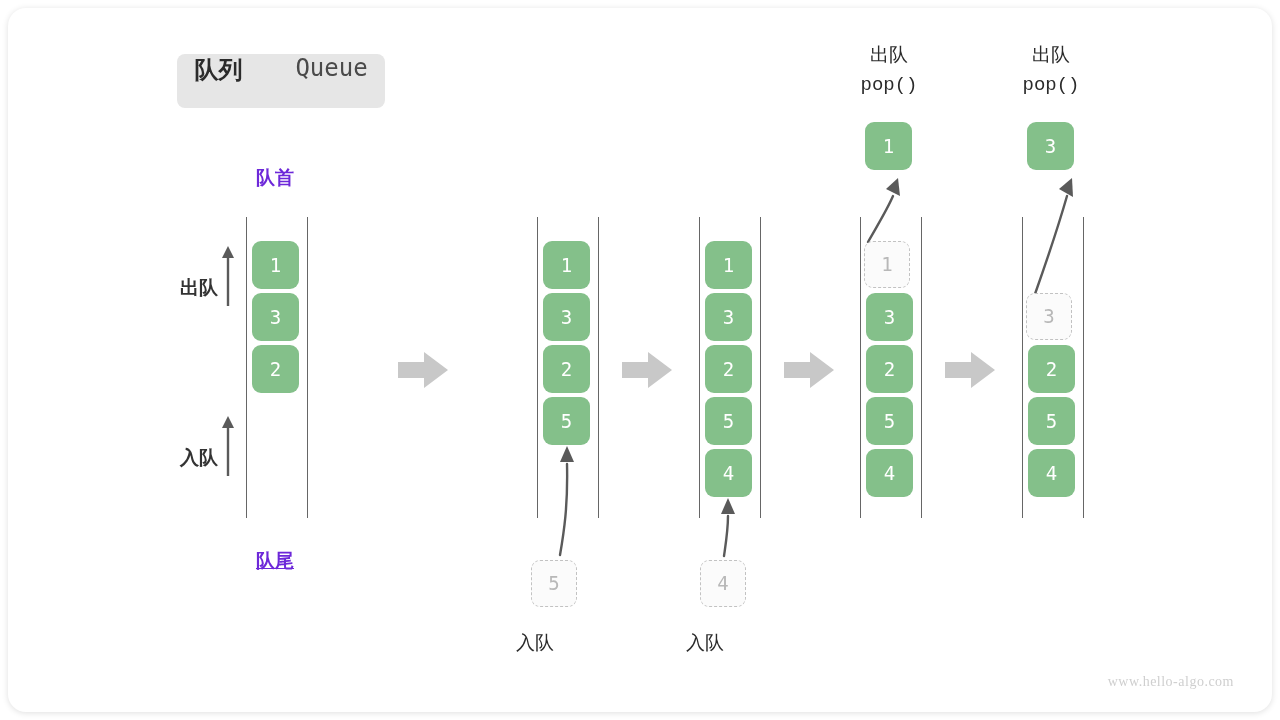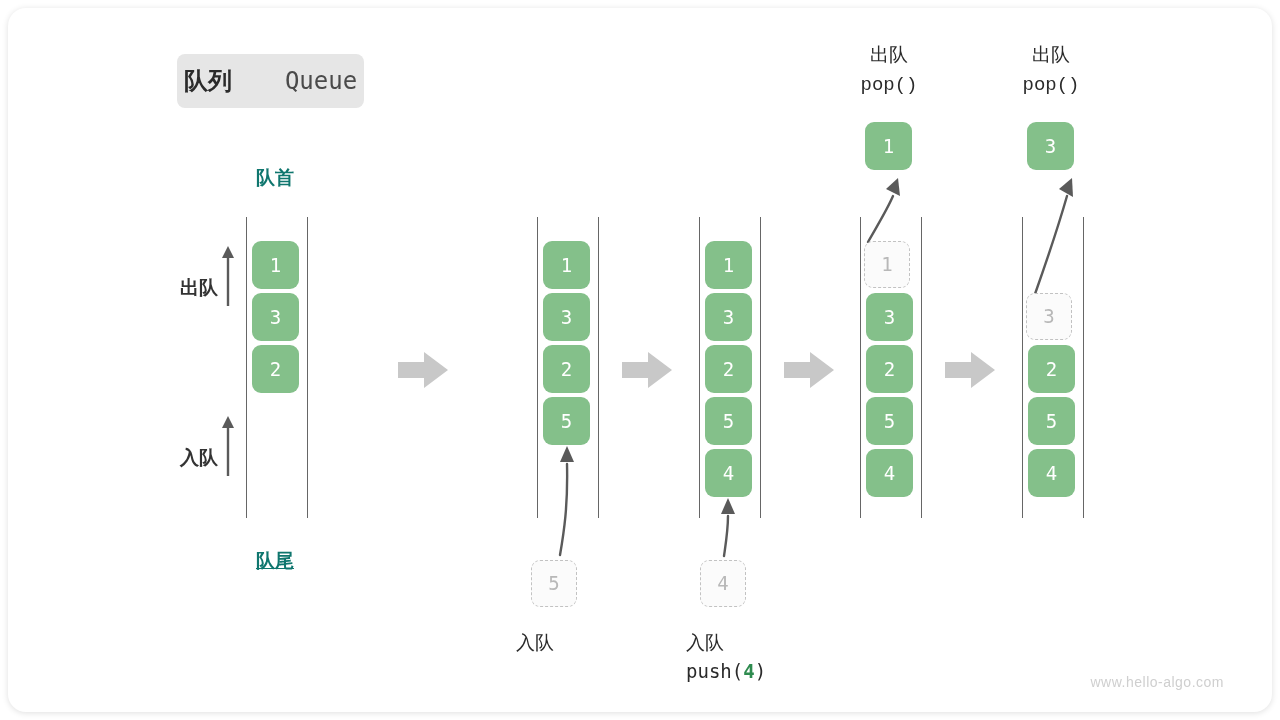--- a/index.html
+++ b/index.html
@@ -11,31 +11,31 @@
   }
   #card{
     position:absolute;left:8px;top:8px;width:1264px;height:704px;
     background:#ffffff;border-radius:18px;
     box-shadow:0 1px 6px rgba(0,0,0,.13);
   }
   .abs{position:absolute;}
 
   
   #title-chip{
-    left:169px;top:46px;width:187px;height:54px;
+    left:169px;top:46px;width:208px;height:54px;
     background:#e6e6e6;border-radius:8px;
-    display:flex;align-items:center;justify-content:center;gap:13px;
+    display:flex;align-items:flex-start;justify-content:center;gap:13px;
   }
   #title-chip .cn{font-size:24px;font-weight:bold;color:#2b2b2b;}
   #title-chip .en{font-size:24px;color:#4a4a4a;
     font-family:"DejaVu Sans Mono","Liberation Mono",monospace;margin-left:40px;}
 
   
   .head-label{
-    font-size:19px;font-weight:bold;color:#0f766e;
+    font-size:19px;font-weight:bold;color:#6d28d9;
     text-align:center;width:120px;
   }
 
   
   .side-label{
     font-size:19px;font-weight:bold;color:#333;
     text-align:right;width:70px;
   }
 
   
@@ -64,22 +64,22 @@
   .caption .val{color:#2e8b4f;font-weight:bold;}
 
   
   .pop-head{
     font-size:19px;color:#2b2b2b;text-align:center;width:130px;line-height:1.6;
   }
   .pop-head .mono{font-family:Liberation Mono, monospace;}
 
   
   #watermark{
-    right:48px;bottom:22px;font-size:14px;color:#cfcfcf;
-    font-family:Liberation Sans, sans-serif;
+    right:38px;bottom:22px;font-size:14px;color:#cfcfcf;
+    font-family:Liberation Serif, serif;
     letter-spacing:.5px;
   }
   svg{overflow:visible;}
 </style>
 </head>
 <body>
 
 <div id="card">
 
   <div class="abs" id="title-chip">
@@ -147,21 +147,20 @@
 
   <svg class="abs" style="left:690px;top:486px;" width="60" height="64">
     <path d="M26 62 C 28 48, 30 36, 30 22" stroke="#5a5a5a" stroke-width="2.4" fill="none" stroke-linecap="round"></path>
     <path d="M30 4 L37 20 L23 20 Z" fill="#5a5a5a"></path>
   </svg>
 
   <div class="abs box ghost" style="left:692px;top:552px;">4</div>
 
   <div class="abs caption" style="left:678px;top:620px;">
     <div>入队</div>
-    <div class="mono"><span>push(</span><span class="val">4</span><span>)</span></div>
   </div>
 
   <svg class="abs" style="left:776px;top:342px;" width="52" height="40">
     <path d="M0 12 L26 12 L26 2 L50 20 L26 38 L26 28 L0 28 Z" fill="#c8c8c8"></path>
   </svg>
 
   <div class="abs pop-head" style="left:816px;top:32px;">
     <div>出队</div>
     <div class="mono">pop()</div>
   </div>

